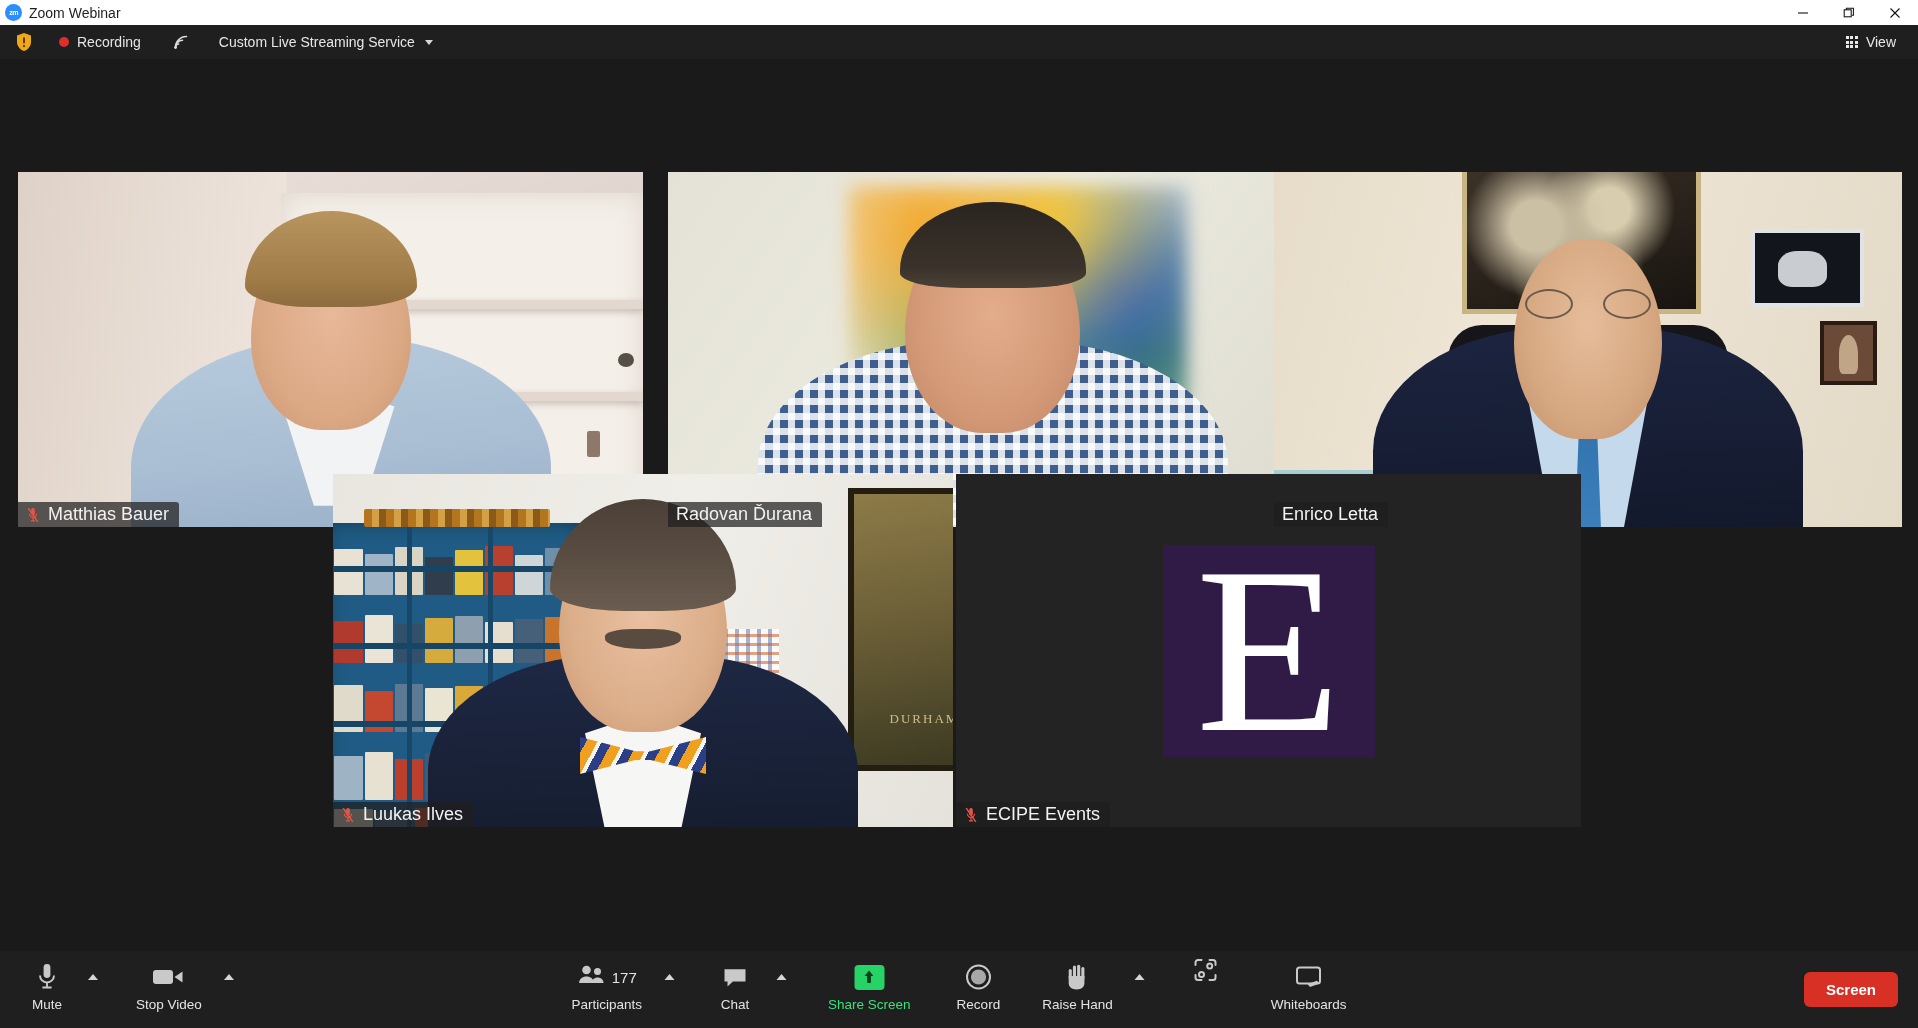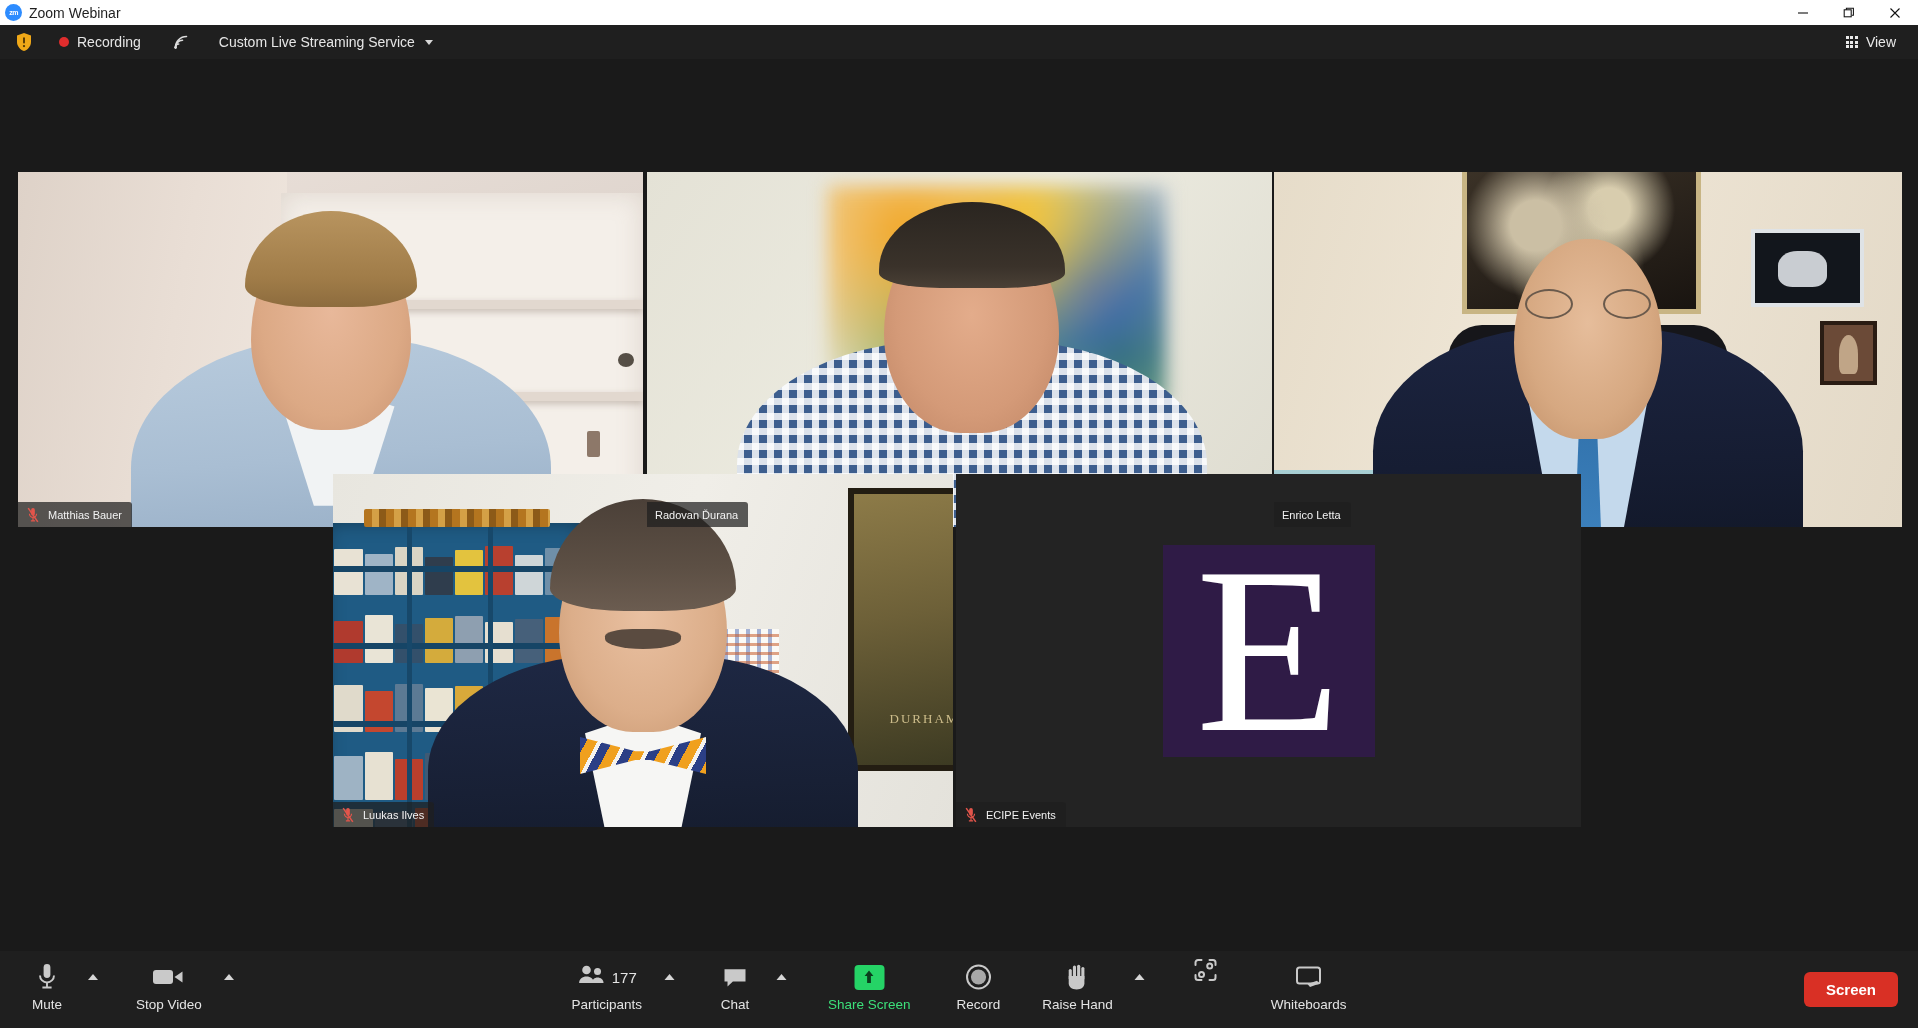--- a/index.html
+++ b/index.html
@@ -90,21 +90,21 @@
   .tile-vid { position: absolute; inset: 0; }
 
   .namebadge {
     position: absolute; bottom: 0; left: 0;
     display: flex; align-items: center; gap: 8px;
     height: 25px; padding: 0 10px 0 8px;
     background: rgba(30,30,30,0.72);
     border-radius: 0 3px 0 0;
     z-index: 6;
   }
-  .namebadge .nm { color: #f2f2f2; font-size: 11px; white-space: nowrap; }
+  .namebadge .nm { color: #f2f2f2; font-size: 18px; white-space: nowrap; }
   .mic-muted { width: 14px; height: 16px; flex: 0 0 14px; }
 
   
   .bg-bauer {
     background:
       linear-gradient(160deg, rgba(255,255,255,0.10), rgba(0,0,0,0.10)),
       #e9ded6;
   }
   .bauer-shelfbox {
     position: absolute; left: 42%; top: 6%; width: 58%; height: 88%;
@@ -498,21 +498,21 @@
       <svg class="mic-muted" viewBox="0 0 14 18">
         <path d="M7 1.2a2.1 2.1 0 0 1 2.1 2.1v4.3a2.1 2.1 0 0 1-4.2 0V3.3A2.1 2.1 0 0 1 7 1.2z" fill="#e2554b"></path>
         <path d="M3 7.6a4 4 0 0 0 8 0" stroke="#e2554b" stroke-width="1.4" fill="none"></path>
         <path d="M7 11.6v3.2M4.6 15.6h4.8" stroke="#e2554b" stroke-width="1.4" fill="none"></path>
         <path d="M1.6 1.2L12.4 16.8" stroke="#e2554b" stroke-width="1.7"></path>
       </svg>
       <span class="nm">Matthias Bauer</span>
     </div>
   </div>
 
-  <div class="tile" style="left:647px; top:113px; width:625px; height:355px;">
+  <div class="tile" style="left:668px; top:113px; width:625px; height:355px;">
     <div class="tile-vid bg-durana">
       <div class="durana-art"></div>
       <div class="person-durana-body"></div>
       <div class="person-durana-head"></div>
       <div class="person-durana-hair"></div>
     </div>
     <div class="namebadge">
       <span class="nm">Radovan Ďurana</span>
     </div>
   </div>

